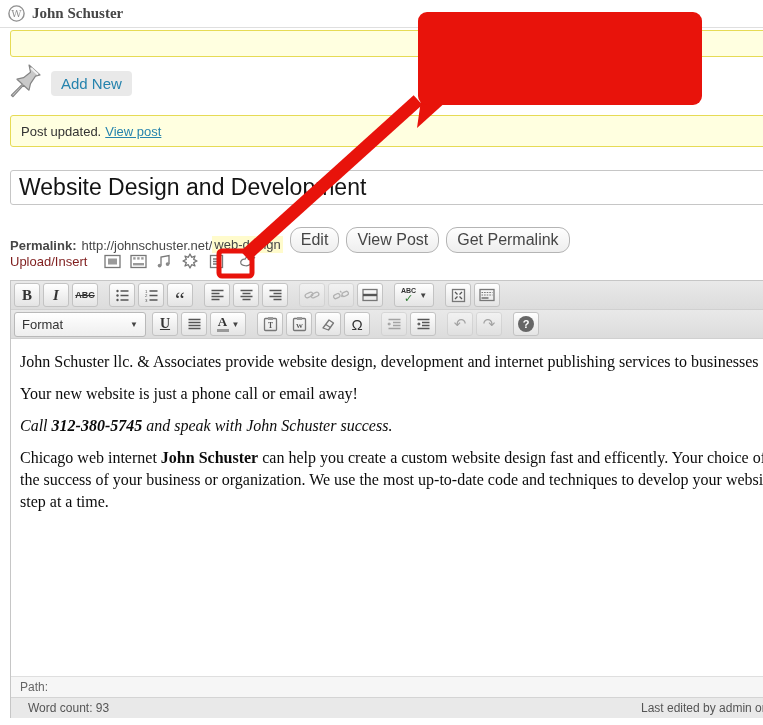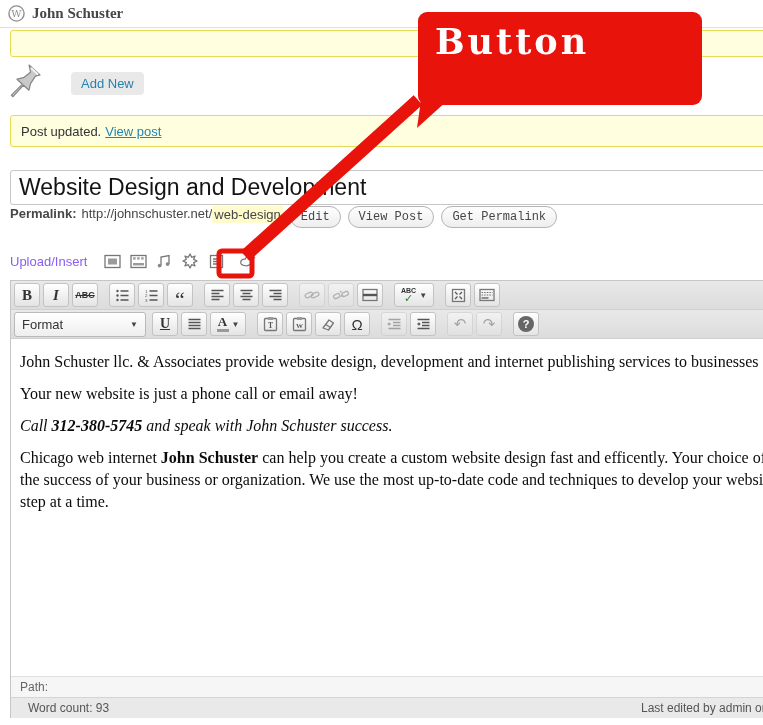--- a/index.html
+++ b/index.html
@@ -12,45 +12,45 @@
   #admin-bar .wplogo{margin:0 7px 0 8px;display:flex;}
   #site-name{font-family:"Liberation Serif",serif;font-size:15px;color:#464646;font-weight:bold;}
 
   
   #partial-notice{position:absolute;left:10px;top:30px;width:880px;height:27px;
                   background:#ffffe0;border:1px solid #e6db55;border-radius:3px;box-sizing:border-box;}
 
   
   #page-head{position:absolute;left:8px;top:62px;display:flex;align-items:center;}
   #page-title{font-size:28px;color:#5a5a5a;font-weight:normal;margin:0 0 0 10px;letter-spacing:0;}
-  #add-new-btn{margin-left:27px;background:#e9e9e9;color:#2583ad;font-size:13px;border:none;
+  #add-new-btn{margin-left:7px;background:#e9e9e9;color:#2583ad;font-size:15px;border:none;
                border-radius:4px;padding:4px 10px;cursor:pointer;}
 
   
   #notice{position:absolute;left:10px;top:115px;width:880px;height:32px;background:#ffffe0;
           border:1px solid #e6db55;border-radius:3px;box-sizing:border-box;
           display:flex;align-items:center;padding-left:10px;font-size:13px;color:#333;}
   #notice a{color:#2583ad;margin-left:4px;}
 
   
   #title-input{position:absolute;left:10px;top:170px;width:880px;height:35px;box-sizing:border-box;
                border:1px solid #c6c6c6;border-radius:3px;padding:0 8px;font-size:23px;color:#141414;
                font-family:"Liberation Sans",sans-serif;background:#fff;outline:none;}
 
   
-  #permalink-row{position:absolute;left:10px;top:206px;display:flex;align-items:flex-start;font-size:13px;color:#464646;white-space:nowrap;}
+  #permalink-row{position:absolute;left:10px;top:227px;display:flex;align-items:flex-end;font-size:13px;color:#464646;white-space:nowrap;}
   #permalink-label{font-weight:bold;margin-right:5px;}
   #permalink-slug{background:#fffbcc;padding:1px 2px;}
   .pill-btn{margin-left:7px;border:1px solid #b4b4b4;border-radius:11px;
-            background:linear-gradient(#fefefe,#eeeeee);color:#464646;font-size:12px;
-            padding:3px 10px;cursor:pointer;font-family:Liberation Mono, monospace;}
+            background:linear-gradient(#fefefe,#eeeeee);color:#464646;font-size:16px;
+            padding:3px 10px;cursor:pointer;font-family:Liberation Sans, sans-serif;}
 
   
   #media-row{position:absolute;left:10px;top:252px;display:flex;align-items:center;}
-  #media-label{font-size:13px;color:#8b5cf6;margin-right:16px;}
+  #media-label{font-size:13px;color:#7f1d1d;margin-right:16px;}
   .micon{width:18px;height:18px;margin-right:8px;display:flex;align-items:center;justify-content:center;cursor:pointer;}
   .micon svg{display:block;}
   #twitter-slot{margin-left:6px;}
 
   
   #editor{position:absolute;left:10px;top:280px;width:880px;height:438px;box-sizing:border-box;
           border:1px solid #c6c6c6;background:#fff;}
   .tb-row{background:linear-gradient(#e9e9e9,#dcdcdc);border-bottom:1px solid #d0d0d0;
           display:flex;align-items:center;padding:2px 0 2px 3px;height:29px;box-sizing:border-box;}
   .tbtn{min-width:26px;height:24px;box-sizing:border-box;border:1px solid #c3c3c3;border-radius:3px;
@@ -368,14 +368,13 @@
   </div>
 </div>
 
 <svg id="anno-svg">
   <polygon points="421,100 448,100 417,128" fill="#e8130b"></polygon>
   <line x1="418" y1="100" x2="245" y2="256" stroke="#e8130b" stroke-width="13"></line>
   <rect x="219" y="251" width="33" height="25" rx="3" fill="none" stroke="#e8130b" stroke-width="5"></rect>
 </svg>
 
 <div id="callout">
-  <div>Button</div>
 </div>
 
 </body></html>

